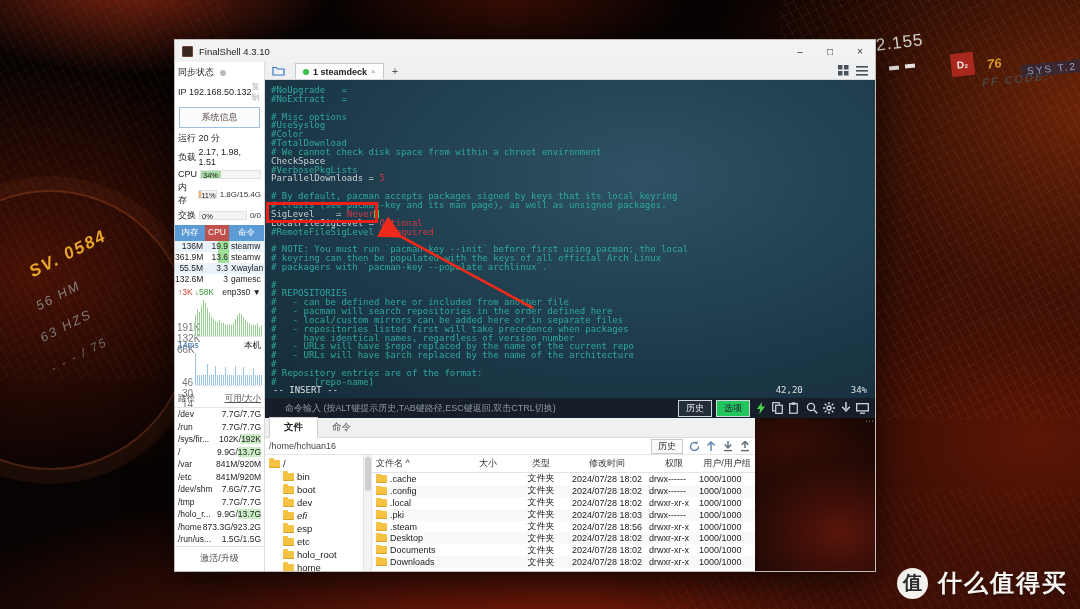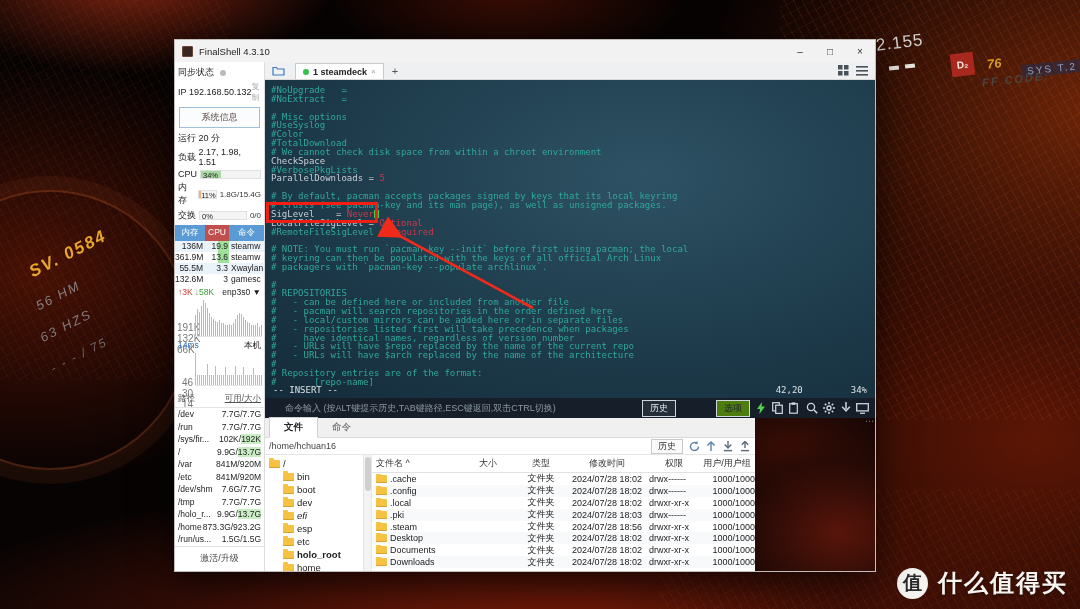--- a/index.html
+++ b/index.html
@@ -127,21 +127,21 @@
   #vim-pos { margin-left:auto; } #vim-pct { margin-left:48px; }
   #annot-box { position:absolute; left:1px; top:122px; width:112px; height:21px; border:3px solid var(--annot,#ef1f16); }
   #annot-arrow { position:absolute; left:0; top:0; width:100%; height:100%; pointer-events:none; }
 
   #cmdbar { height:20px; flex:none; background:#161f29; display:flex; align-items:center; padding:0 6px; gap:4px; }
   #cmd-input { flex:1; background:transparent; border:none; outline:none; color:#93a1ad; font-size:9px;
     font-family:"Liberation Sans",sans-serif; padding-left:14px; }
   #cmd-input::placeholder { color:#8a97a3; opacity:1; }
   .cmd-btn { font-size:9px; padding:1px 7px; flex:none; }
   #btn-history { color:#e8edf0; border:1px solid #cfd6db; background:#242e38; }
-  #btn-options { color:#20262c; border:1px solid #cfd6db; background:#4d7c0f;margin-left:36px; }
+  #btn-options { color:#20262c; border:1px solid #cfd6db; background:#22c55e; }
   .cmd-ico { width:13px; height:13px; display:flex; align-items:center; justify-content:center; flex:none; }
 
   #bottomrow { height:153px; flex:none; display:flex; min-height:0; }
   #filepanel { width:490px; flex:none; background:#fff; display:flex; flex-direction:column; min-height:0; }
   #ftabs { height:20px; background:#f0f0f0; border-bottom:1px solid #d9d9d9; display:flex; align-items:flex-end; flex:none; position:relative; }
   .ftab { font-size:9.5px; padding:3px 14px; }
   .ftab.active { background:#fff; border:1px solid #cfcfcf; border-bottom:1px solid #fff; font-weight:bold; color:#222; margin-bottom:-1px; margin-left:4px; }
   .ftab.inactive { color:#555; }
   #splitter-dots { position:absolute; right:-120px; top:-2px; color:#999; font-size:9px; letter-spacing:1px; }
   #pathrow { height:17px; display:flex; align-items:center; padding:0 4px; border-bottom:1px solid #e6e6e6; flex:none; gap:5px; }
@@ -157,21 +157,21 @@
   #file-head { display:flex; flex:none; font-size:9px; color:#333; border-bottom:1px solid #e2e2e2; padding:2px 0; }
   #file-head span { text-align:center; }
   .frow { display:flex; align-items:center; height:11.9px; font-size:9px; color:#222; flex:none; }
   .frow:nth-child(even) { background:#f7f9fb; }
   .fc { overflow:hidden; white-space:nowrap; flex:none; }
   .col0 { width:95px; display:flex; align-items:center; padding-left:4px; }
   .col1 { width:48px; text-align:right; padding-right:6px; }
   .col2 { width:52px; text-align:center; }
   .col3 { width:80px; text-align:center; }
   .col4 { width:52px; text-align:left; padding-left:2px; }
-  .col5 { width:56px; text-align:right; }
+  .col5 { width:56px; text-align:left; }
   .fold { width:11px; height:8px; background:#f6c244; border-radius:1px; position:relative; display:inline-block;
     margin-right:3px; flex:none; box-shadow:inset 0 -1px 0 rgba(180,130,20,.5); }
   .fold::before { content:""; position:absolute; top:-2px; left:0; width:5px; height:2px; background:#f6c244; border-radius:1px 1px 0 0; }
   #darkpatch { flex:1; background:
     radial-gradient(160px 120px at 70% 75%, #58150a 0%, rgba(40,10,5,.6) 60%, rgba(0,0,0,0) 85%),
     radial-gradient(140px 80px at 30% 20%, #3a0d05 0%, rgba(0,0,0,0) 75%),
     #140605; }
 </style>
 </head>
 <body>
@@ -584,21 +584,21 @@
                   <span>efi</span>
                 </div>
                 <div class="trow" style="padding-left: 18px;">
                   <span class="fold"></span>
                   <span>esp</span>
                 </div>
                 <div class="trow" style="padding-left: 18px;">
                   <span class="fold"></span>
                   <span>etc</span>
                 </div>
-                <div class="trow" style="padding-left: 18px; font-weight: bold;">
+                <div class="trow" style="padding-left: 18px;">
                   <span class="fold"></span>
                   <span>holo_root</span>
                 </div>
                 <div class="trow" style="padding-left: 18px;">
                   <span class="fold"></span>
                   <span>home</span>
                 </div>
               </div>
             <div id="tree-scroll">
                 <div id="tree-thumb"></div>

